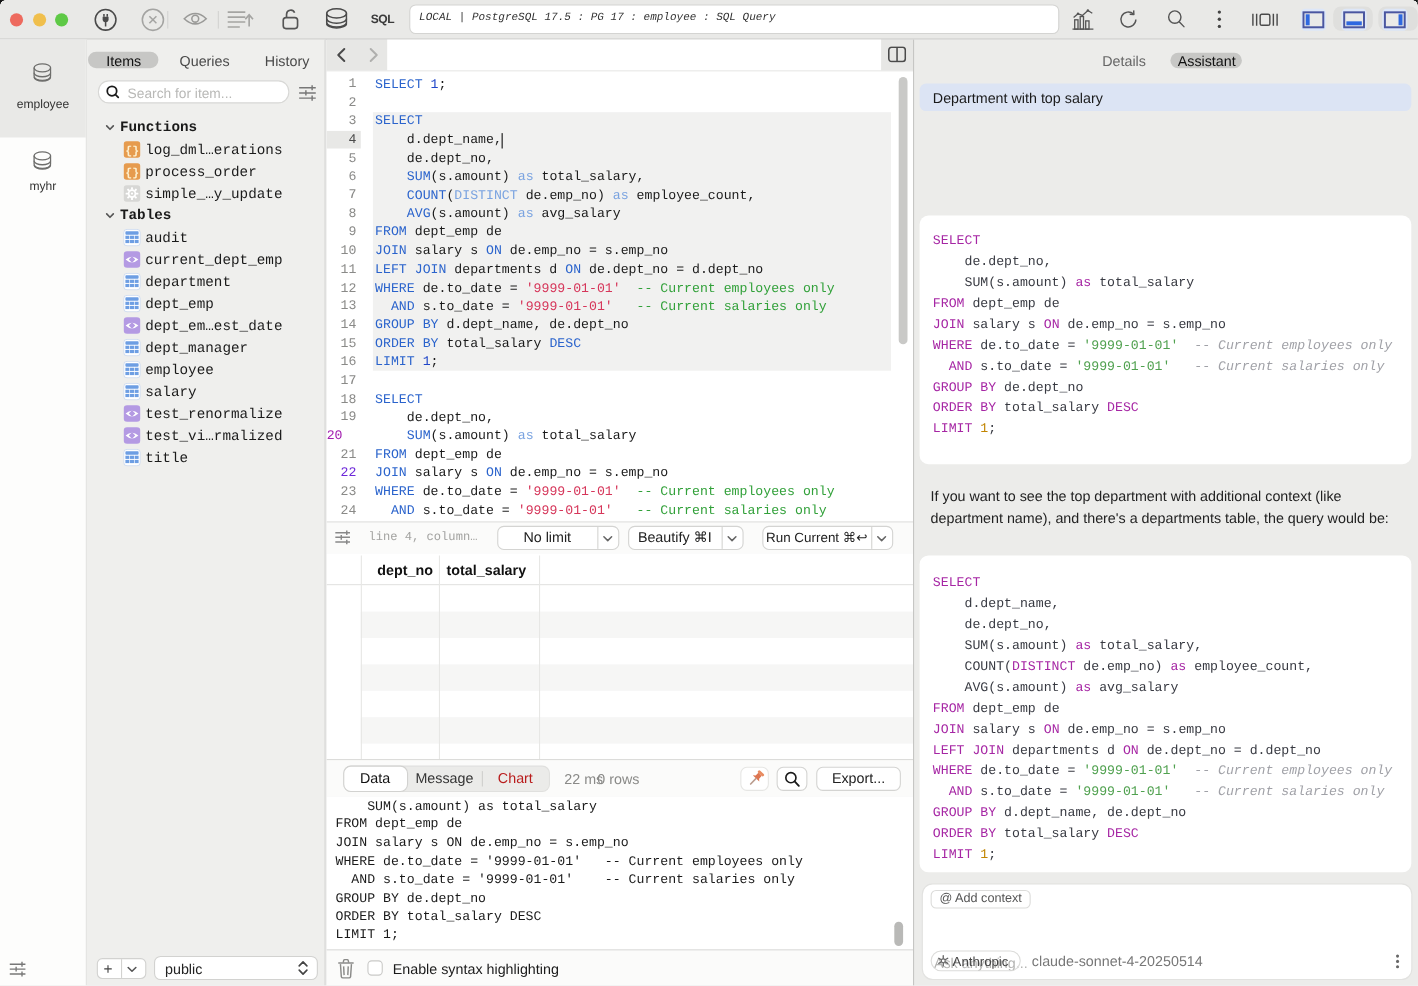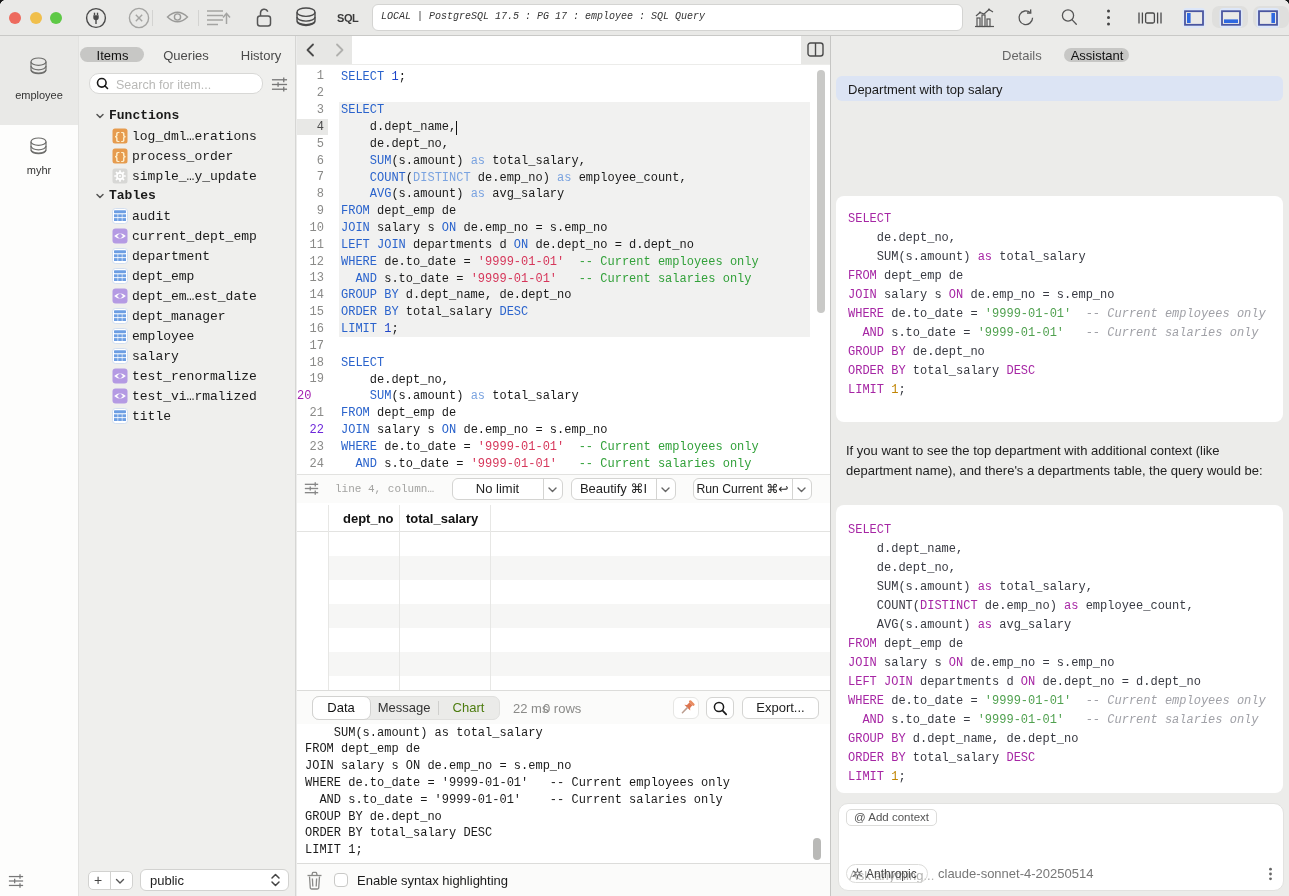--- a/index.html
+++ b/index.html
@@ -476,21 +476,21 @@
   <div class="abs" style="left:490px;top:505px;width:1px;height:185px;background:#e7e7e5;"></div>
   </div>
 
   <div class="abs" style="left:297px;top:690px;width:533px;height:34px;background:#fbfbfa;border-top:1px solid #dcdcda;box-sizing:border-box;"></div>
   <div id="databar">
   <div class="abs" style="left:311.5px;top:696px;width:188px;height:24px;background:#ebebe9;border:1px solid #e0e0de;border-radius:7px;box-sizing:border-box;"></div>
   <div class="abs" style="left:311.5px;top:696px;width:59px;height:24px;background:#fff;border:1px solid #d2d2d0;border-radius:7px;box-sizing:border-box;"></div>
   <div class="abs" style="left:311.5px;top:700px;width:59px;text-align:center;font-size:13px;color:#111;">Data</div>
   <div class="abs" style="left:371px;top:700px;width:66px;text-align:center;font-size:13px;color:#333;">Message</div>
   <div class="abs" style="left:437.5px;top:701px;width:1px;height:14px;background:#cfcfcd;"></div>
-  <div class="abs" style="left:437.5px;top:700px;width:62px;text-align:center;font-size:13px;color:#4d7c0f;">Chart</div>
+  <div class="abs" style="left:437.5px;top:700px;width:62px;text-align:center;font-size:13px;color:#b91c1c;">Chart</div>
   <div class="abs" style="left:513px;top:701px;font-size:13px;color:#8a8a88;text-align:center;">22 ms</div>
   <div class="abs" style="left:543px;top:701px;font-size:13px;color:#8a8a88;">0 rows</div>
   <div class="abs" style="left:673px;top:697px;width:26px;height:22px;background:#fff;border:1px solid #e6e6e4;border-radius:6px;box-sizing:border-box;"></div>
       <div class="abs" id="ic-pin" style="left:677px;top:698px;">
         <svg width="20" height="20" viewBox="0 0 20 20">
           <g transform="rotate(44 10 10)">
             <rect x="6.6" y="1.8" width="6.8" height="2.6" rx="1.2" fill="#e88b60"></rect>
             <path d="M8.0 4.4 L7.8 7.8 L5.9 9.6 L14.1 9.6 L12.2 7.8 L12.0 4.4 Z" fill="#dd7550"></path>
             <line x1="10" y1="9.8" x2="10" y2="16.6" stroke="#bb9d8f" stroke-width="1.5" stroke-linecap="round"></line>
           </g>

